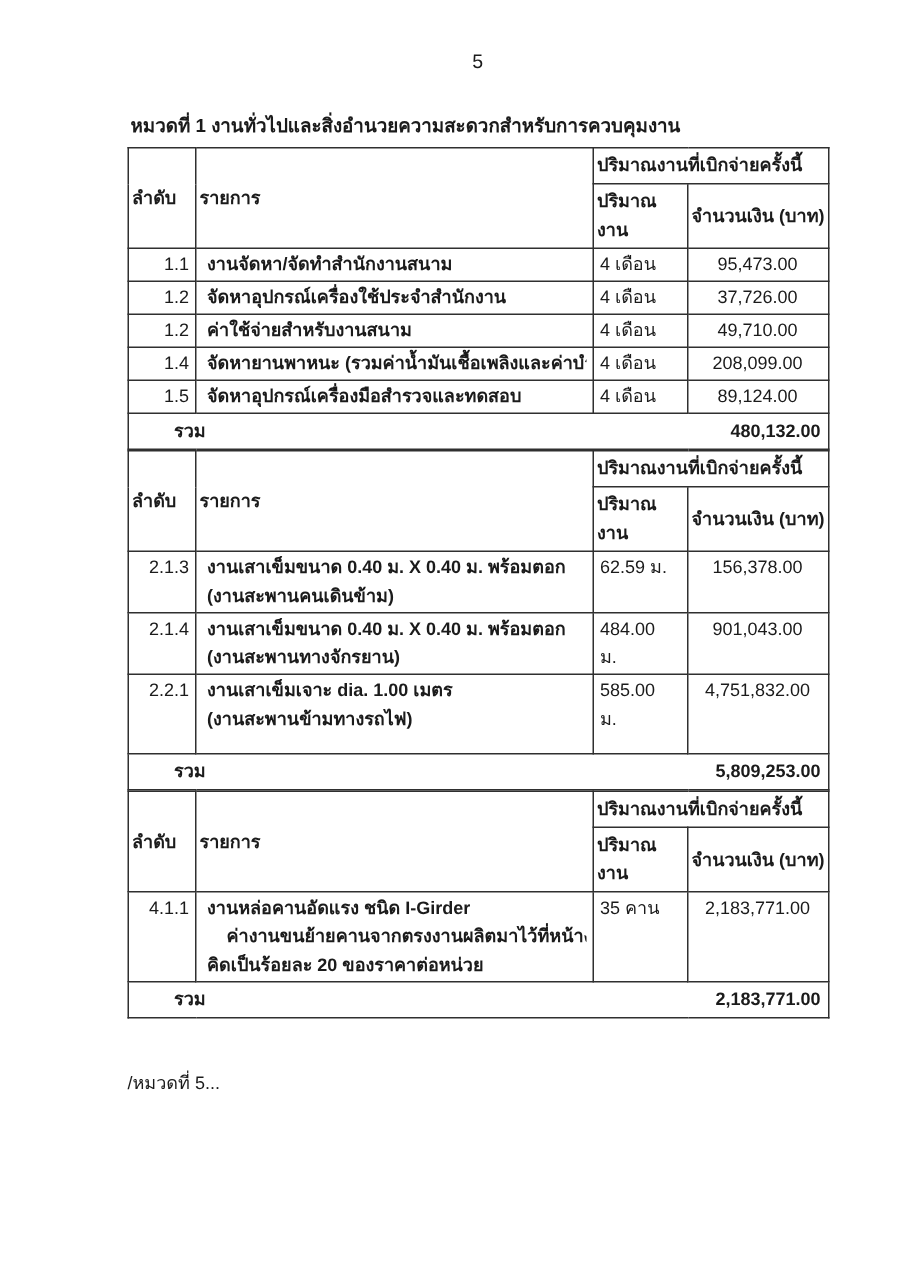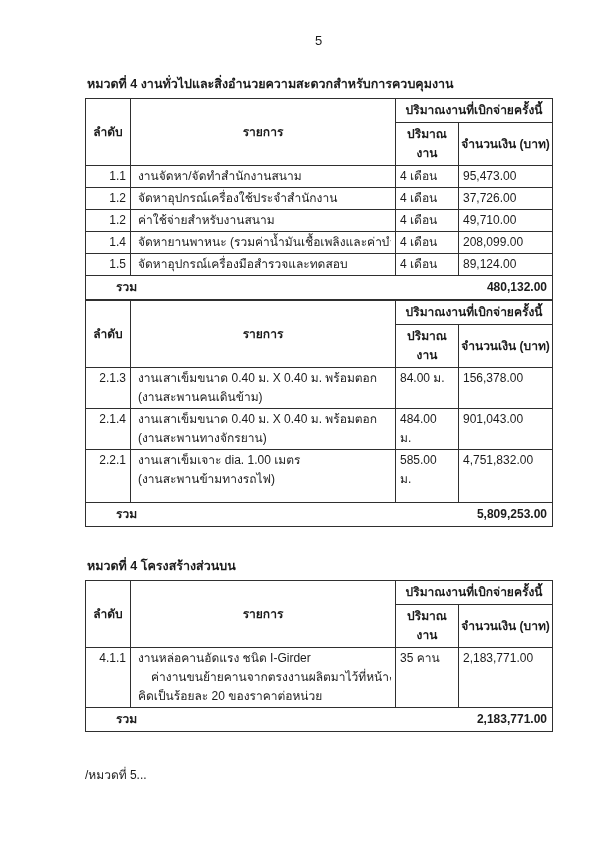--- a/index.html
+++ b/index.html
@@ -44,29 +44,29 @@
 
   .doc-table th, .doc-table td {
     border: 1px solid #2f2f2f;
     font-size: 12px;
     line-height: 19px;
     padding: 1px 4px;
     vertical-align: top;
   }
   .doc-table thead th {
     font-weight: bold;
-    text-align: center;
+    text-align: left;
     vertical-align: middle;
     padding: 2px 2px;
     height: 22px;
   }
   td.no  { text-align: right; }
-  td.item{ padding-left: 7px; }
+  td.item{ padding-left: 7px; font-weight: bold; }
   td.qty { padding-right: 9px; }
-  td.amt { text-align: left; padding-right: 5px; }
+  td.amt { text-align: center; padding-right: 5px; }
   .item .line { white-space: nowrap; overflow: hidden; }
   .item .indent { padding-left: 13px; }
   tr.spacer-row td { padding-bottom: 13px; }
 
   tr.total td { padding: 2px 0; }
   .total-flex {
     display: flex;
     justify-content: space-between;
     font-weight: bold;
     padding-left: 30px;
@@ -80,21 +80,21 @@
   }
 </style>
 </head>
 <body>
 
 <div class="page">
 
   <div class="page-number">5</div>
 
   <div class="sec sec-1">
-    <div class="section-title">หมวดที่ 4 งานทั่วไปและสิ่งอำนวยความสะดวกสำหรับการควบคุมงาน</div>
+    <div class="section-title">หมวดที่ 1 งานทั่วไปและสิ่งอำนวยความสะดวกสำหรับการควบคุมงาน</div>
     <table class="doc-table">
       <colgroup>
           <col class="c-no">
           <col class="c-item">
           <col class="c-qty">
           <col class="c-amt">
         </colgroup>
       <thead>
         <tr>
           <th rowspan="2">ลำดับ</th>
@@ -178,21 +178,21 @@
           <th>จำนวนเงิน (บาท)</th>
         </tr>
       </thead>
       <tbody>
         <tr>
           <td class="no">2.1.3</td>
           <td class="item">
             <div class="line">งานเสาเข็มขนาด 0.40 ม. X 0.40 ม. พร้อมตอก</div>
             <div class="line">(งานสะพานคนเดินข้าม)</div>
           </td>
-          <td class="qty">84.00 ม.</td>
+          <td class="qty">62.59 ม.</td>
           <td class="amt">156,378.00</td>
         </tr>
         <tr>
           <td class="no">2.1.4</td>
           <td class="item">
             <div class="line">งานเสาเข็มขนาด 0.40 ม. X 0.40 ม. พร้อมตอก</div>
             <div class="line">(งานสะพานทางจักรยาน)</div>
           </td>
           <td class="qty">484.00 ม.</td>
           <td class="amt">901,043.00</td>
@@ -212,21 +212,20 @@
               <span>รวม</span>
               <span>5,809,253.00</span>
             </div>
           </td>
         </tr>
       </tbody>
     </table>
   </div>
 
   <div class="sec sec-3">
-    <div class="section-title">หมวดที่ 4 โครงสร้างส่วนบน</div>
     <table class="doc-table">
       <colgroup>
           <col class="c-no">
           <col class="c-item">
           <col class="c-qty">
           <col class="c-amt">
         </colgroup>
       <thead>
         <tr>
           <th rowspan="2">ลำดับ</th>

